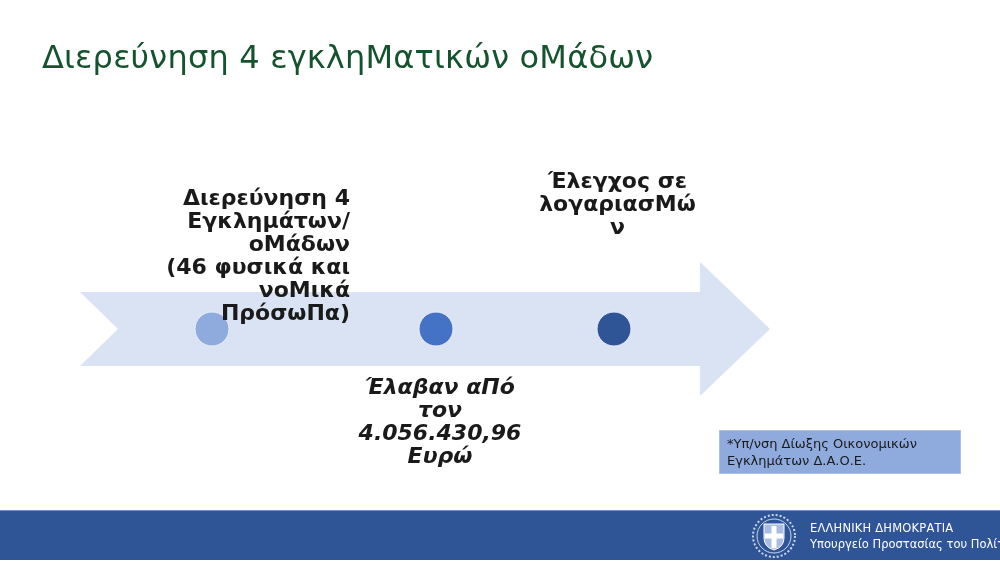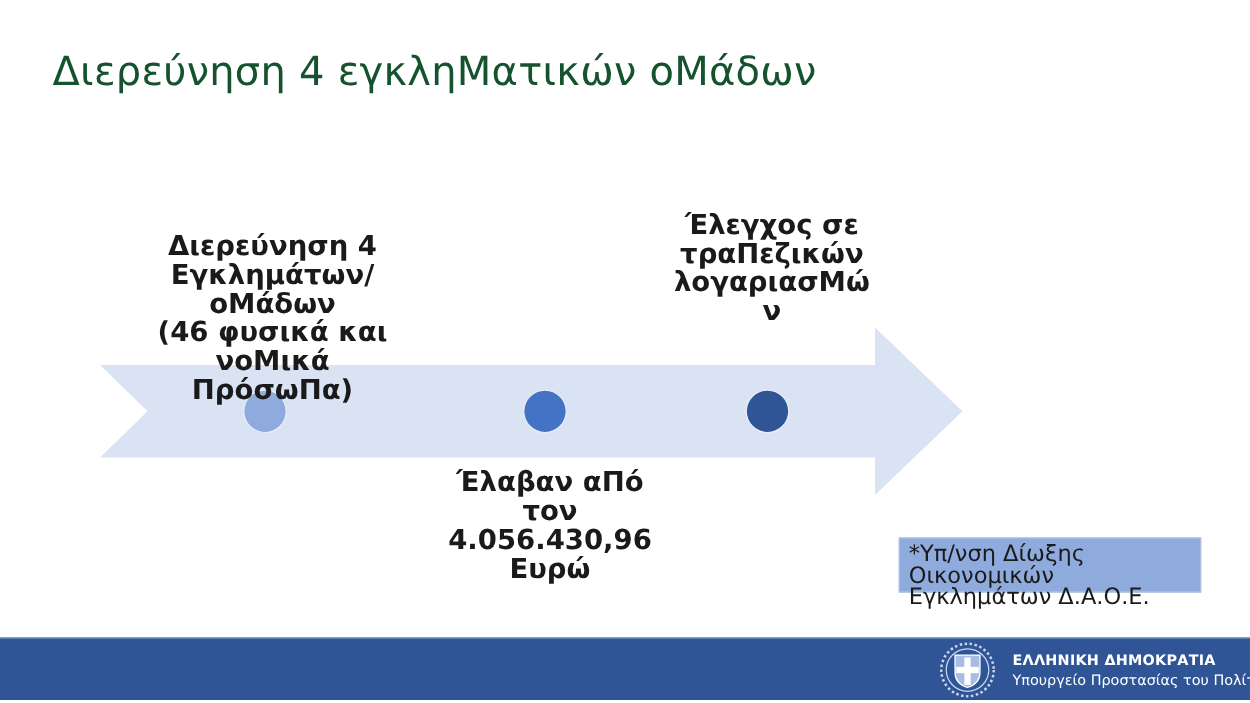--- a/index.html
+++ b/index.html
@@ -14,40 +14,40 @@
     }
 
     .arrow-svg { position: absolute; left: 0; top: 0; }
 
     .step-text {
       position: absolute; text-align: center;
       font-family: "DejaVu Sans", sans-serif;
       font-weight: bold; color: #1a1a1a;
       font-size: 22px; line-height: 23px;
     }
-    #step1 { left: 86px; top: 186px; width: 264px; }
-    #step2 { left: 345px; top: 375px; width: 190px; }
+    #step1 { left: 86px; top: 186px; width: 264px; text-align: right; }
+    #step2 { left: 345px; top: 375px; width: 190px; font-style: italic; }
     #step3 { left: 535px; top: 169px; width: 165px; }
 
     .note {
       position: absolute; left: 719px; top: 430px; width: 242px; height: 44px;
       background: #8faadc; border: 1px solid #aebfe0;
       font-family: "DejaVu Sans", sans-serif;
-      font-size: 18px; line-height: 17px; color: #1a1a1a;
+      font-size: 13px; line-height: 17px; color: #1a1a1a;
       padding: 4px 0 0 7px;
     }
 
     .footer {
       position: absolute; left: 0; top: 510px; width: 1000px; height: 50px;
       background: #2f5597; border-top: 1px solid #6f8fc7;
     }
     .emblem { position: absolute; left: 751px; top: 513px; }
     .footer-line1 {
       position: absolute; left: 810px; top: 521px;
-      font-family: "DejaVu Sans", sans-serif; font-weight: bold;
+      font-family: "DejaVu Sans", sans-serif; font-weight: normal;
       font-size: 11.5px; color: #ffffff; white-space: nowrap; letter-spacing: 0.2px;
     }
     .footer-line2 {
       position: absolute; left: 810px; top: 537px;
       font-family: "DejaVu Sans", sans-serif;
       font-size: 11.5px; color: #ffffff; white-space: nowrap;
     }
   </style>
 </head>
 <body>
@@ -70,21 +70,20 @@
 
 <div class="step-text" id="step2">
   <div>Έλαβαν αΠό</div>
   <div>τον</div>
   <div>4.056.430,96</div>
   <div>Ευρώ</div>
 </div>
 
 <div class="step-text" id="step3">
   <div>Έλεγχος σε</div>
-  <div>τραΠεζικών</div>
   <div>λογαριασΜώ</div>
   <div>ν</div>
 </div>
 
 <div class="note">
   <div>*Υπ/νση Δίωξης Οικονομικών</div>
   <div>Εγκλημάτων Δ.Α.Ο.Ε.</div>
 </div>
 
 <div class="footer"></div>

